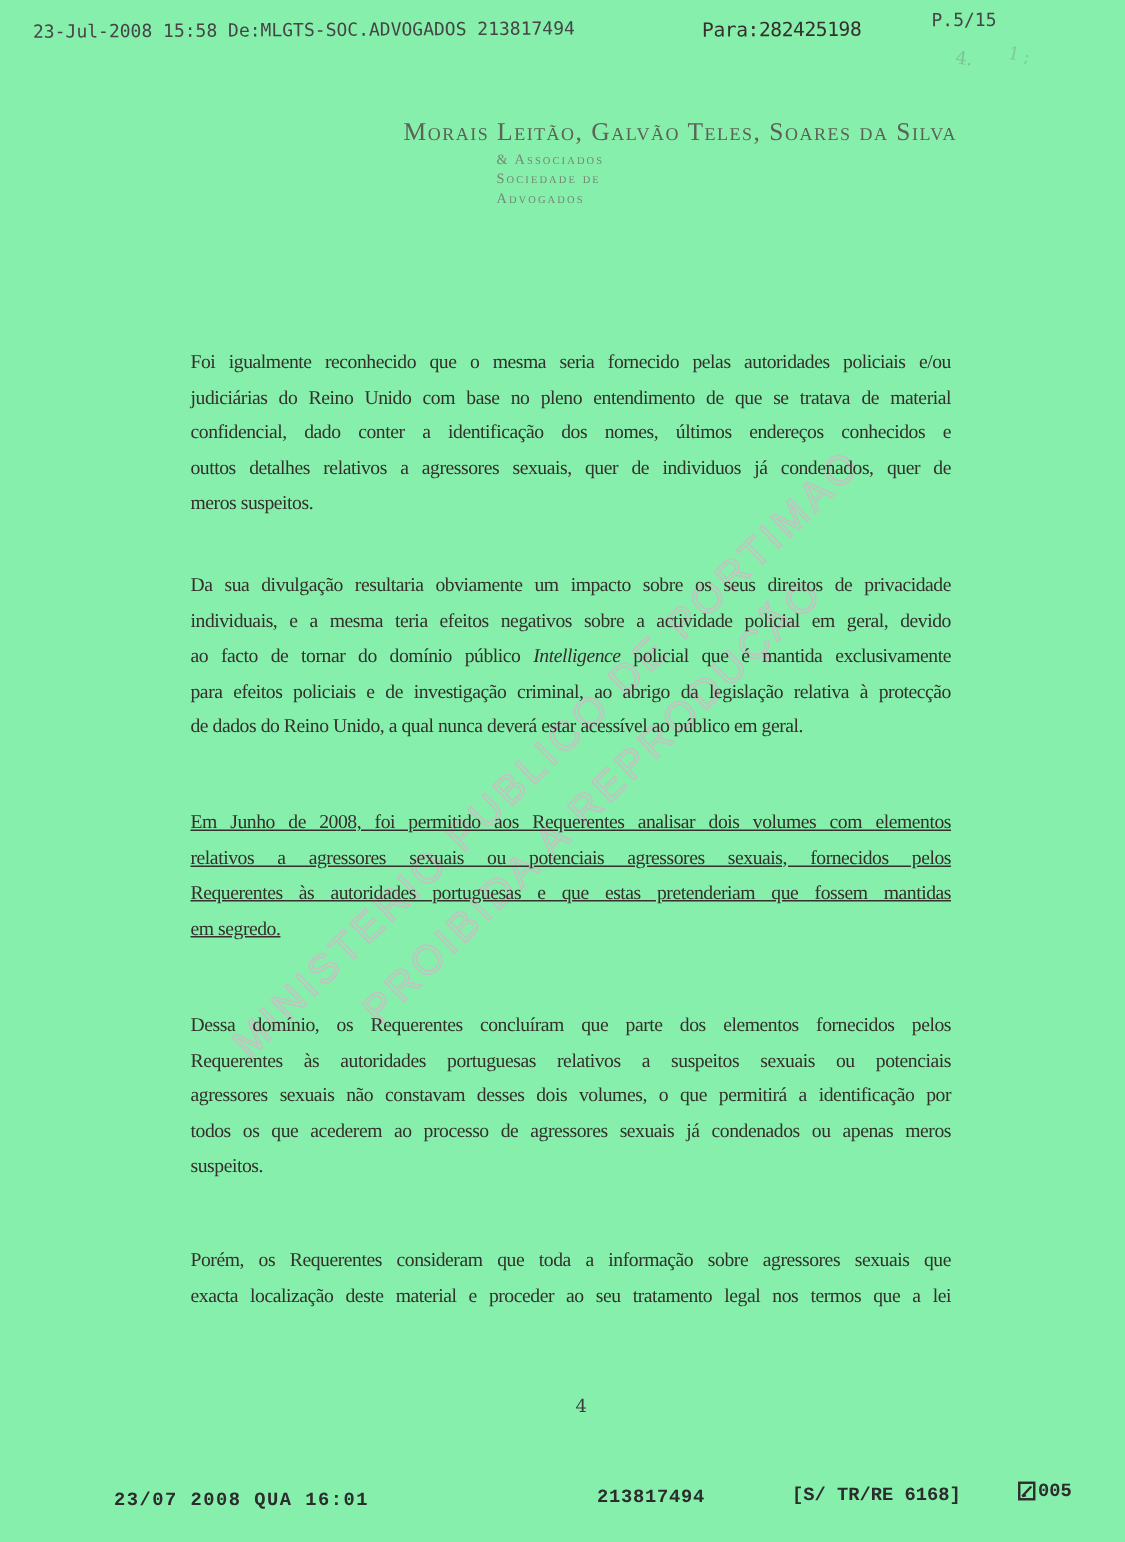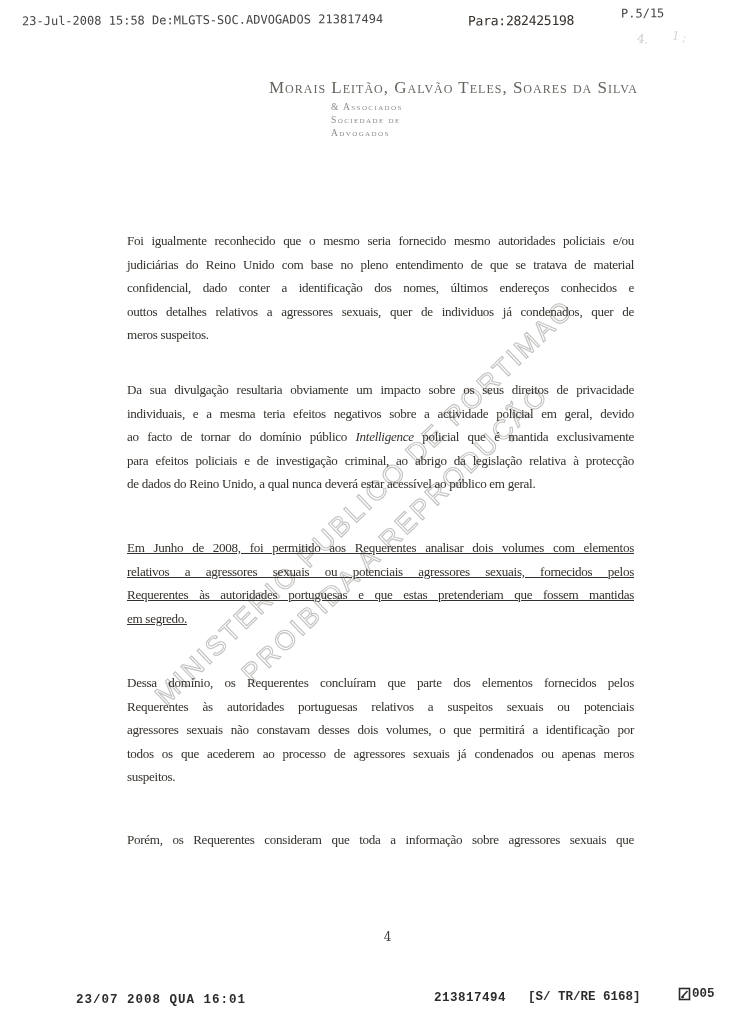--- a/index.html
+++ b/index.html
@@ -1,20 +1,20 @@
 <!DOCTYPE html>
 <html><head>
 <meta charset="utf-8">
 <style>
   * { margin: 0; padding: 0; box-sizing: border-box; }
   html, body { background: #e9e9e9; }
   .page {
     position: relative;
     width: 750px; height: 1028px;
-    background: #ffffff;
+    background: #86efac;
     overflow: hidden;
     font-family: "Liberation Serif", serif;
     padding-left: 37px;
   }
 
   
   .fax-header {
     position: absolute; top: 10px; left: 0; width: 750px; height: 20px;
     font-family: "DejaVu Sans Mono", monospace;
     font-size: 12px; color: #454545;
@@ -85,21 +85,21 @@
     font-family: "DejaVu Serif", serif;
   }
 
   
   .fax-footer {
     position: absolute; top: 990px; left: 0; width: 657px; height: 22px;
     font-family: "Liberation Mono", monospace;
     font-weight: 700; font-size: 12.5px; color: #2c2c2c;
   }
   .fax-footer .dt  { position: absolute; left: 76px;  top: 3px; letter-spacing: 1px; }
-  .fax-footer .fx  { position: absolute; left: 398px; top: 1px; letter-spacing: 0.5px; margin-left: 36px; }
+  .fax-footer .fx  { position: absolute; left: 398px; top: 1px; letter-spacing: 0.5px; }
   .fax-footer .ref { position: absolute; left: 528px; top: 0; }
   .fax-footer .job { position: absolute; left: 678px; top: -3px; display: flex; align-items: flex-start; gap: 1px; }
   .job-icon { display: inline-block; width: 13px; height: 14px; }
 </style>
 </head>
 <body>
 
 <div class="page">
 
   <div class="fax-header">
@@ -120,21 +120,21 @@
   </div>
 
   <div class="watermark">
     <div>MINISTERIO PUBLICO DE PORTIMAO</div>
     <div>PROIBIDA A REPRODUÇÃO</div>
   </div>
 
   <div class="doc-body">
 
     <div class="para p1">
-      <div class="line">Foi igualmente reconhecido que o mesmo seria fornecido mesmo autoridades policiais e/ou</div>
+      <div class="line">Foi igualmente reconhecido que o mesma seria fornecido pelas autoridades policiais e/ou</div>
       <div class="line">judiciárias do Reino Unido com base no pleno entendimento de que se tratava de material</div>
       <div class="line">confidencial, dado conter a identificação dos nomes, últimos endereços conhecidos e</div>
       <div class="line">outtos detalhes relativos a agressores sexuais, quer de individuos já condenados, quer de</div>
       <div class="line line-last">meros suspeitos.</div>
     </div>
 
     <div class="para p2">
       <div class="line">Da sua divulgação resultaria obviamente um impacto sobre os seus direitos de privacidade</div>
       <div class="line">individuais, e a mesma teria efeitos negativos sobre a actividade policial em geral, devido</div>
       <div class="line"><span>ao facto de tornar do domínio público </span><span class="ital">Intelligence</span><span> policial que é mantida exclusivamente</span></div>
@@ -152,20 +152,21 @@
     <div class="para p4">
       <div class="line">Dessa domínio, os Requerentes concluíram que parte dos elementos fornecidos pelos</div>
       <div class="line">Requerentes às autoridades portuguesas relativos a suspeitos sexuais ou potenciais</div>
       <div class="line">agressores sexuais não constavam desses dois volumes, o que permitirá a identificação por</div>
       <div class="line">todos os que acederem ao processo de agressores sexuais já condenados ou apenas meros</div>
       <div class="line line-last">suspeitos.</div>
     </div>
 
     <div class="para p5">
       <div class="line">Porém, os Requerentes consideram que toda a informação sobre agressores sexuais que</div>
+      <div class="line">exacta localização deste material e proceder ao seu tratamento legal nos termos que a lei</div>
     </div>
 
   </div>
 
   <div class="page-number">4</div>
 
   <div class="fax-footer">
     <span class="dt">23/07 2008 QUA 16:01</span>
     <span class="fx">213817494</span>
     <span class="ref">[S/ TR/RE 6168]</span>

